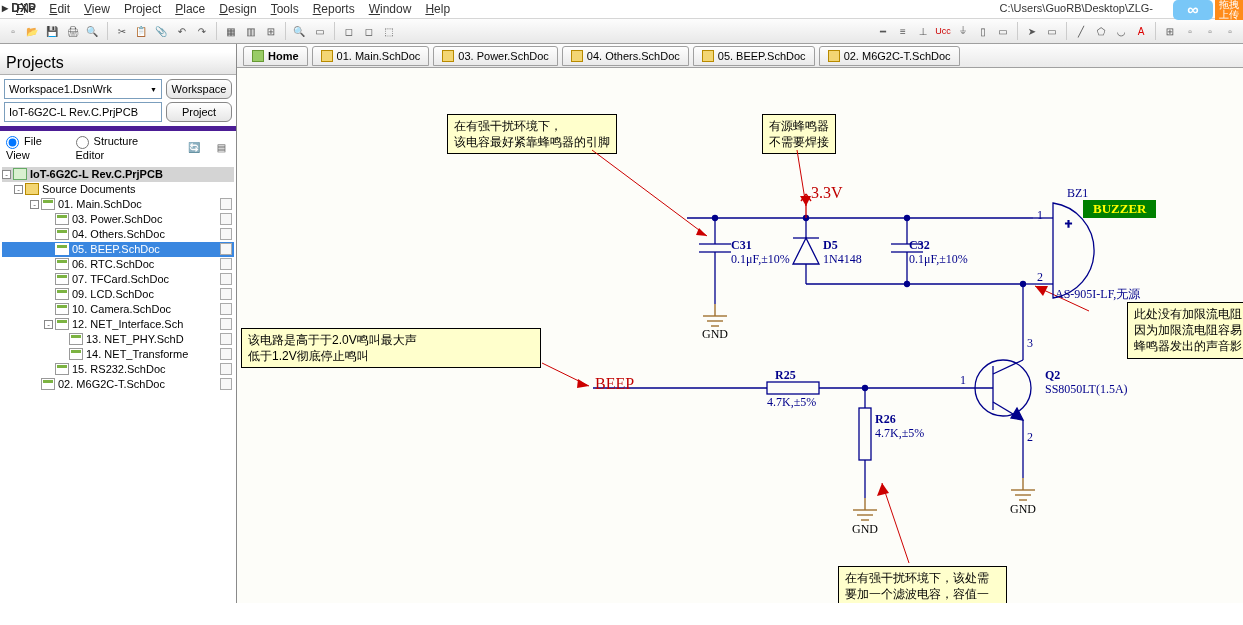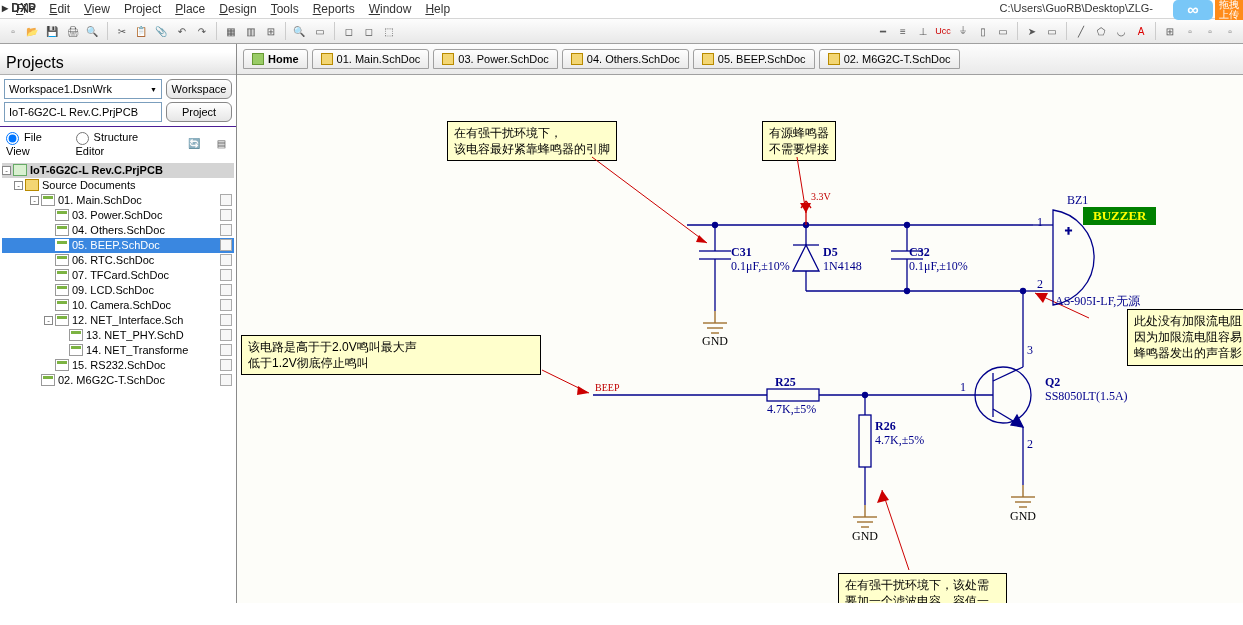--- a/index.html
+++ b/index.html
@@ -16,57 +16,57 @@
   .toolbar-rows { border-top: 1px solid #d6d6d6; border-bottom: 1px solid #a0a0a0; background: linear-gradient(#fdfdfd,#e8e8e8); }
   .toolbar-row { display: flex; align-items: center; height: 24px; padding: 0 4px; gap: 2px; }
   .ticon { width: 18px; height: 18px; border: 1px solid transparent; display:flex; align-items:center; justify-content:center; font-size:10px; color:#555; cursor:pointer; }
   .tsep { width:1px; height:18px; background:#ccc; margin:0 3px; }
 
   
   .workspace { display:flex; height: calc(100% - 42px - 24px); }
   .left-panel { width: 237px; border-right:1px solid #8a8a8a; background:#fff; display:flex; flex-direction:column; }
   .panel-title { background:linear-gradient(#fff,#e4e4e4); border-bottom:1px solid #b0b0b0; padding:2px 6px; font-weight:normal; font-size:16px;margin-top:8px; }
 
-  .panel-controls { padding:4px; display:flex; flex-direction:column; gap:3px; border-bottom:1px solid #4c1d95; }
+  .panel-controls { padding:4px; display:flex; flex-direction:column; gap:3px; border-bottom:5px solid #4c1d95; }
   .row { display:flex; gap:4px; align-items:center; }
   .combo { flex:1; height:20px; border:1px solid #7b9ebd; background:#fff; display:flex; align-items:center; padding:0 4px; font-size:11px; }
   .combo .arrow { margin-left:auto; font-size:7px; }
   .btn { width:66px; height:20px; border:1px solid #888; background:linear-gradient(#fff,#e6e6e6); font-size:11px; text-align:center; line-height:18px; cursor:pointer; border-radius:6px; }
   .radio-row { display:flex; gap:10px; padding:4px 6px; align-items:center; }
   .radio-row input { margin-right:2px; vertical-align:middle; }
 
   .tree { overflow:auto; padding:2px; font-size:11px; }
   .tree-row { display:flex; align-items:center; height:15px; padding-right:2px; white-space:nowrap; cursor:default; }
   .tree-row .sq { width:9px; height:9px; border:1px solid #888; display:flex; align-items:center; justify-content:center; font-size:8px; margin-right:2px; color:#444; background:#fff; }
   .tree-row .ficon { width:14px; height:12px; margin-right:3px; background:#f3d673; border:1px solid #b88a00; }
   .tree-row .dicon { width:14px; height:12px; margin-right:3px; background:#fff; border:1px solid #999; position:relative; }
   .tree-row .dicon::after{content:"";position:absolute;top:1px;left:1px;right:1px;height:3px;background:#7cb342;}
   .tree-row .gicon { width:14px; height:12px; margin-right:3px; background:#d9f0d0; border:1px solid #6a6; }
   .tree-row.sel { background:#3a87e0; color:#fff; }
   .tree-row.sel .dicon{border-color:#fff;}
   .badge { margin-left:auto; width:12px; height:12px; border:1px solid #aaa; background:#f7f7f7; }
 
   
-  .tabs-bar { display:flex; align-items:center; height:31px; background:linear-gradient(#fdfdfd,#eaeaea); border-bottom:1px solid #a0a0a0; padding:0 6px; gap:4px; }
+  .tabs-bar { display:flex; align-items:center; height:24px; background:linear-gradient(#fdfdfd,#eaeaea); border-bottom:1px solid #a0a0a0; padding:0 6px; gap:4px; }
   .doctab { display:flex; align-items:center; gap:4px; height:20px; padding:0 8px; border:1px solid #a0a0a0; border-radius:3px 3px 0 0; background:linear-gradient(#fefefe,#eaeaea); font-size:11px; cursor:pointer; }
   .doctab.home { font-weight:bold; }
   .doctab .di { width:12px; height:12px; background:#f3d673; border:1px solid #b88a00; }
   .doctab.home .di { background:#9c6; border-color:#693; }
 
   
   .canvas-wrap { flex:1; position:relative; overflow:hidden; background:#fdfdf9; }
   .canvas { position:absolute; inset:0; background-image:radial-gradient(#cfcfc7 0.5px, transparent 0.5px); background-size:10px 10px; }
   .schematic { position:absolute; inset:0; }
 
   
   .note { position:absolute; background:#ffffcc; border:1px solid #000; padding:3px 6px; font-size:12px; line-height:1.35; font-family:"SimSun","Microsoft YaHei",sans-serif; white-space:pre; }
 
   
   .lab { position:absolute; font-size:12px; color:#00008b; font-family:"Times New Roman",serif; }
-  .netred { position:absolute; font-size:10px; color:#c00000; font-family:"Times New Roman",serif;text-align:center; }
+  .netred { position:absolute; font-size:16px; color:#c00000; font-family:"Times New Roman",serif;text-align:center; }
   .gndtxt { position:absolute; font-size:12px; color:#000; font-family:"Times New Roman",serif; }
   .titlebar-green { position:absolute; background:#008000; color:#ffff00; font-size:13px; font-weight:bold; padding:1px 10px; font-family:"Times New Roman",serif;margin-top:40px; }
 
   
   .overlay-blue { position:absolute; top:0; right:30px; width:40px; height:20px; background:#79c7f7; border-radius:5px;}
   .overlay-orange { position:absolute; top:0; right:0; width:28px; height:20px; background:#ff8c1a; color:#fff; font-size:10px; text-align:center; line-height:10px; padding-top:0;}
 </style>
 </head>
 <body>
 

